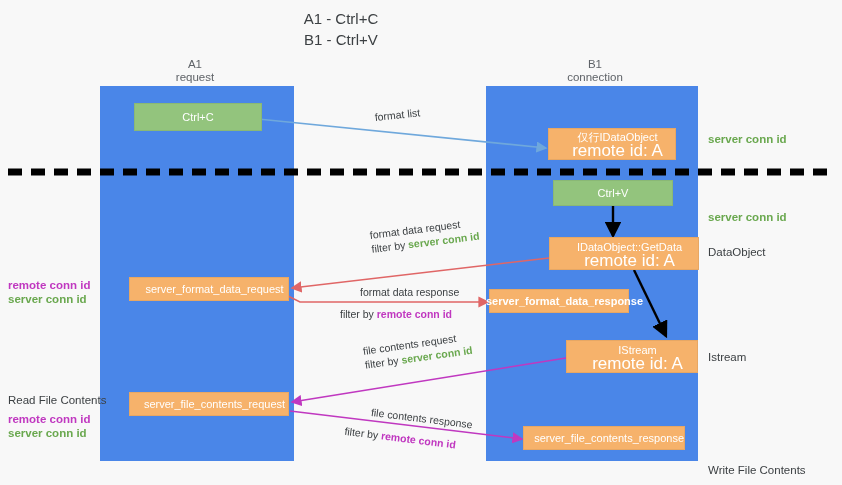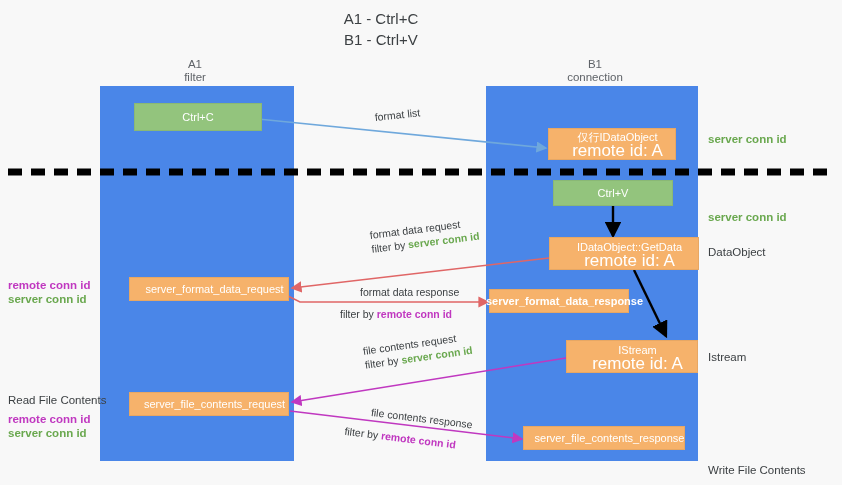--- a/index.html
+++ b/index.html
@@ -10,21 +10,21 @@
     position:relative;overflow:hidden;
     color:#3c4043;
   }
   #stage{position:absolute;inset:0;}
   svg.layer{position:absolute;left:0;top:0;width:842px;height:485px;overflow:visible;}
   svg.under{z-index:1;}
   svg.over{z-index:3;}
 
   .title{
     position:absolute;left:0;top:8px;width:682px;text-align:center;
-    font-size:15px;line-height:21px;color:#3c4043;z-index:5;padding-left:40px;
+    font-size:15px;line-height:21px;color:#3c4043;z-index:5;
   }
 
   .lane-label{
     position:absolute;text-align:center;font-size:11.5px;line-height:13px;
     color:#5f6368;z-index:4;
   }
 
   .lane{
     position:absolute;background:#4a86e8;z-index:1;
   }
@@ -59,21 +59,21 @@
 
 <div id="stage">
 
   <div class="title">
     <div>A1 - Ctrl+C</div>
     <div>B1 - Ctrl+V</div>
   </div>
 
   <div class="lane-label" style="left:140px;top:58px;width:110px;">
     <div>A1</div>
-    <div>filter</div>
+    <div>request</div>
   </div>
   <div class="lane-label" style="left:540px;top:58px;width:110px;">
     <div>B1</div>
     <div>connection</div>
   </div>
 
   <div class="lane" style="left:100px;top:86px;width:194px;height:375px;"></div>
   <div class="lane" style="left:486px;top:86px;width:212px;height:375px;"></div>
 
   <svg class="layer under" viewBox="0 0 842 485">
@@ -139,21 +139,21 @@
   </div>
 
   <div class="box orange" style="left:489px;top:289px;width:140px;height:24px;font-weight:bold;">
     <div>server_format_data_response</div>
   </div>
 
   <div class="box orange" style="left:129px;top:392px;width:160px;height:24px;">
     <div>server_file_contents_request</div>
   </div>
 
-  <div class="box orange" style="left:523px;top:426px;width:162px;height:24px;">
+  <div class="box orange" style="left:523px;top:426px;width:162px;height:24px;align-items:flex-end;">
     <div>server_file_contents_response</div>
   </div>
 
   <div class="edgelbl" style="left:374px;top:110px;transform:rotate(-6deg);">
     <span>format list</span>
   </div>
 
   <div class="edgelbl" style="left:369px;top:228px;transform:rotate(-7deg);">
     <div>format data request</div>
     <div>

